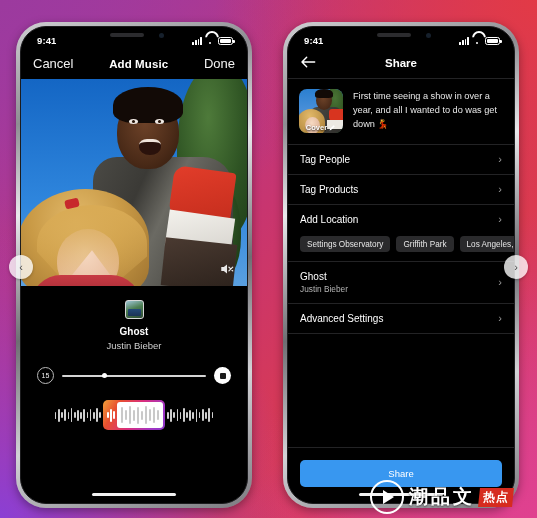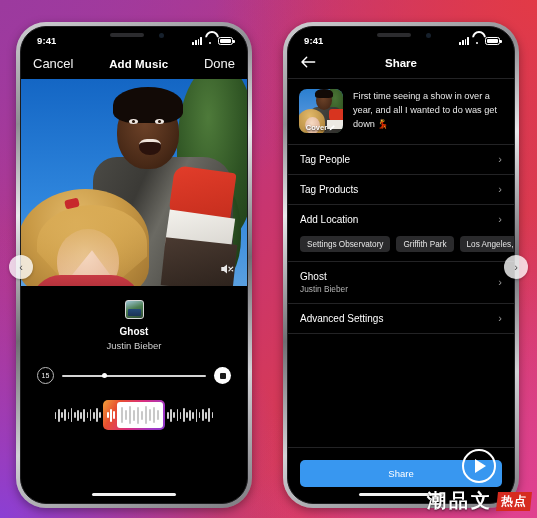--- a/index.html
+++ b/index.html
@@ -333,24 +333,23 @@
     display:flex; align-items:center; justify-content:center;
     color:#4a4a4a; font-size:11px;
     box-shadow: 0 1px 3px rgba(0,0,0,.25);
     z-index: 30;
   }
   #arrow-left  { left: 9px; }
   #arrow-right { right: 9px; }
 
   
   .watermark {
-    position:absolute; right: 6px; bottom: 4px;
+    position:absolute; right: 24px; bottom: 4px;
     display:flex; align-items:center; gap:5px;
     z-index: 40;
-    flex-direction: column;
   }
   .wm-play {
     width:34px; height:34px; border-radius:50%;
     border:2.5px solid #fff; display:flex; align-items:center; justify-content:center;
   }
   .wm-play i {
     width:0; height:0; margin-left:3px;
     border-left: 11px solid #fff;
     border-top: 7px solid transparent;
     border-bottom: 7px solid transparent;

